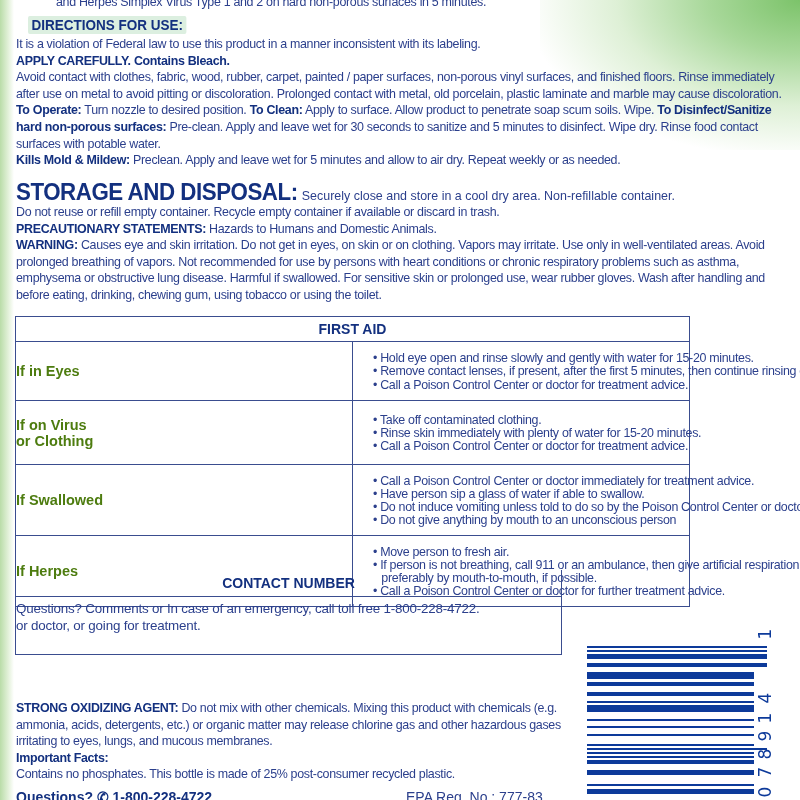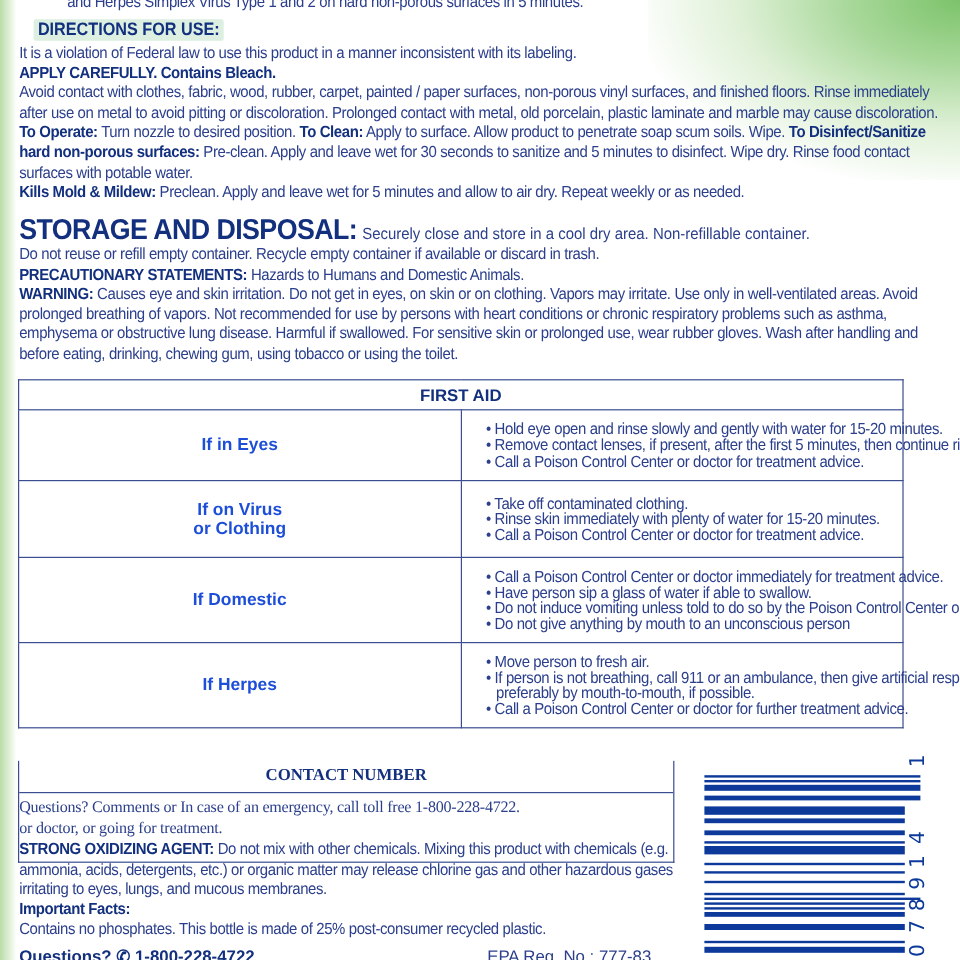--- a/index.html
+++ b/index.html
@@ -34,46 +34,46 @@
   .block1 { position: absolute; top: 36px; left: 0; }
   .storage-big {
     font-size: 24px; font-weight: bold; color: #13307f; letter-spacing: -0.5px;
   }
   .storage-line { position: absolute; top: 178px; left: 0; white-space: nowrap;
     transform: scaleX(0.93); transform-origin: left top; }
   .storage-line .small { font-size: 13.4px; color: #2b3f8c; }
   .block2 { position: absolute; top: 204px; left: 0; }
 
   table.fa {
-    position: absolute; left: 15px; top: 316px; width: 738px;
+    position: absolute; left: 15px; top: 316px; width: 675px;
     border-collapse: collapse; table-layout: fixed;
     border: 1.5px solid #3a4d8f;
   }
   table.fa td, table.fa th { border: 1.5px solid #3a4d8f; padding: 0; }
   table.fa th {
     height: 24px; font-size: 14px; font-weight: bold; color: #13307f;
   }
   table.fa td.label {
-    width: 122px; text-align: center; font-weight: bold; color: #1d4ed8;
+    width: 122px; font-weight: bold; color: #4d7c0f;
     font-size: 14.5px; line-height: 16px;
   }
   table.fa td.items { padding: 2px 0 2px 20px; }
   table.fa td.items div {
     font-size: 13.4px; line-height: 13.2px; letter-spacing: -0.35px;
     transform: scaleX(0.93); transform-origin: left top; white-space: nowrap;
   }
   .indent { padding-left: 9px; }
   tr.r1 td { height: 54px; }
   tr.r2 td { height: 59px; }
   tr.r3 td { height: 66px; }
   tr.r4 td { height: 66px; }
 
   .contact {
-    position: absolute; left: 15px; top: 634px; width: 545px; height: 84px;
-    border: 1.5px solid #3a4d8f; border-top: none; font-family: Liberation Serif, serif;
+    position: absolute; left: 15px; top: 570px; width: 545px; height: 84px;
+    border: 1.5px solid #3a4d8f; border-top: none;
   }
   .contact .head {
     height: 26px; border-bottom: 1.5px solid #3a4d8f; text-align: center;
     font-weight: bold; color: #13307f; font-size: 14px; line-height: 26px;
   }
   .contact .body {
     text-align: left; font-size: 13.4px; line-height: 16.5px; padding-top: 4px;
     letter-spacing: -0.2px;
   }
   .block3 { position: absolute; top: 700px; left: 0; }
@@ -158,21 +158,21 @@
       <div>or Clothing</div>
     </td>
     <td class="items">
       <div>• Take off contaminated clothing.</div>
       <div>• Rinse skin immediately with plenty of water for 15-20 minutes.</div>
       <div>• Call a Poison Control Center or doctor for treatment advice.</div>
     </td>
   </tr>
   <tr class="r3">
     <td class="label">
-      <div>If Domestic</div>
+      <div>If Swallowed</div>
     </td>
     <td class="items">
       <div>• Call a Poison Control Center or doctor immediately for treatment advice.</div>
       <div>• Have person sip a glass of water if able to swallow.</div>
       <div>• Do not induce vomiting unless told to do so by the Poison Control Center or doctor.</div>
       <div>• Do not give anything by mouth to an unconscious person</div>
     </td>
   </tr>
   <tr class="r4">
     <td class="label">

